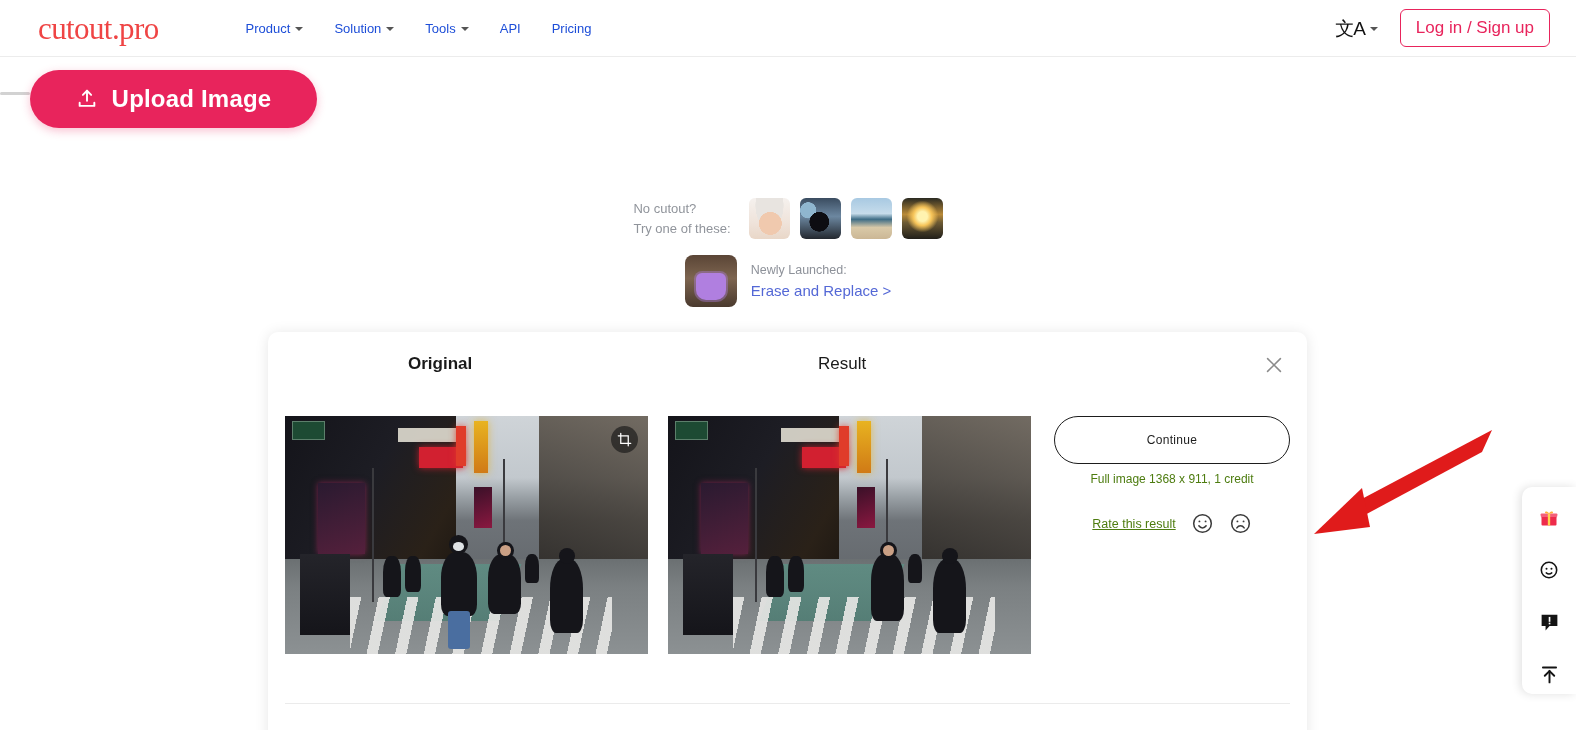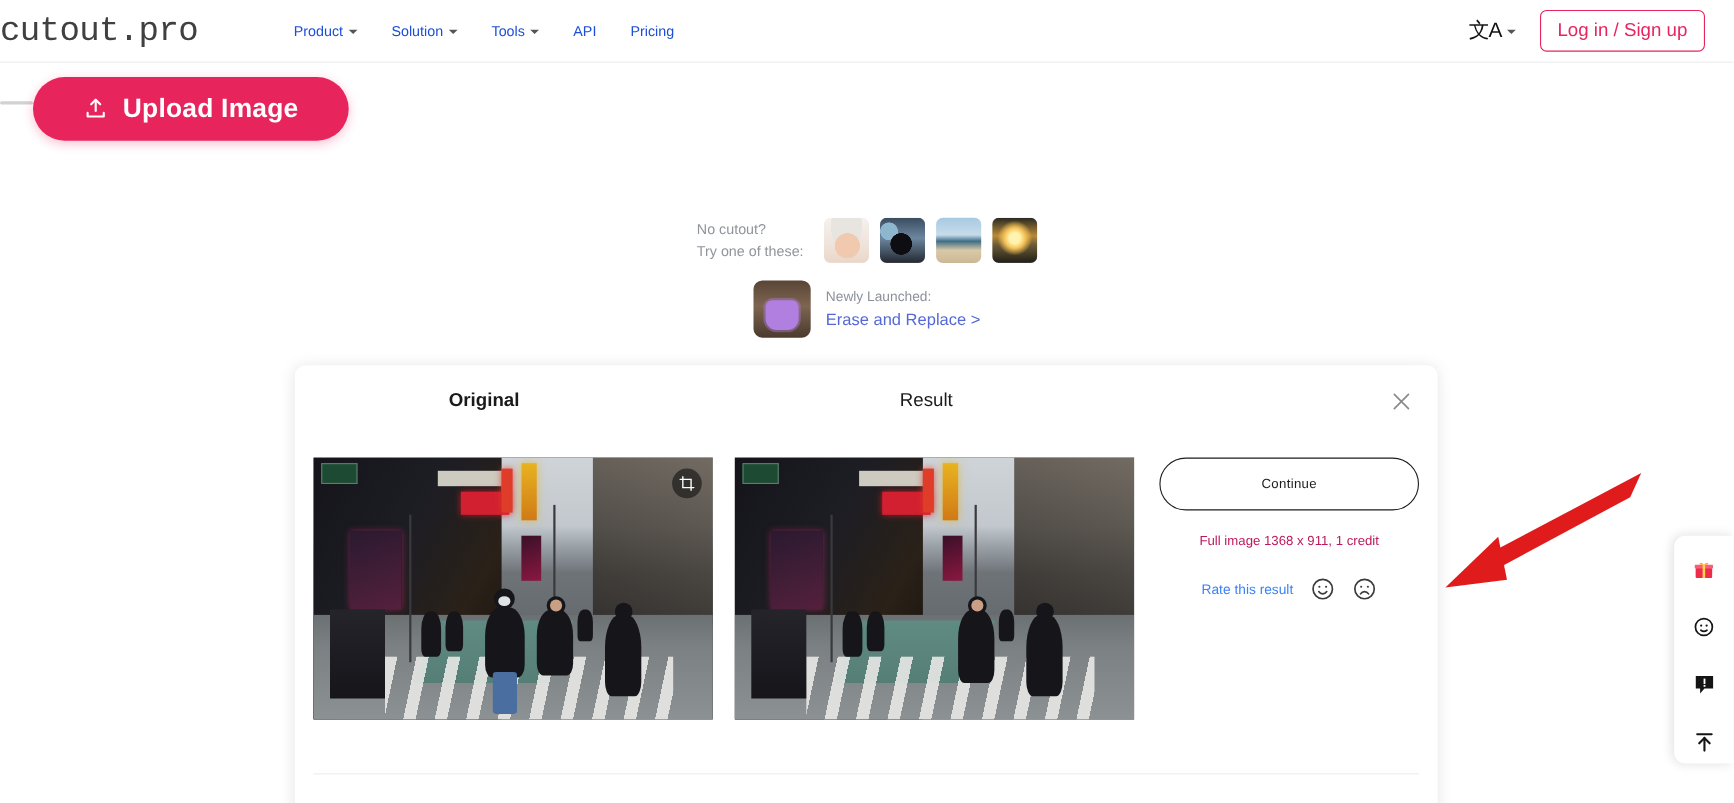--- a/index.html
+++ b/index.html
@@ -15,25 +15,26 @@
   
   .header {
     position: absolute; top: 0; left: 0;
     width: 1576px; height: 57px;
     background: #ffffff;
     border-bottom: 1px solid #ececec;
     display: flex; align-items: center;
     z-index: 40;
   }
   .logo {
+    margin-left: 38px;
     font-size: 31px;
     font-weight: 400;
     letter-spacing: -0.6px;
-    color: #404040;
-    font-family: Liberation Mono, monospace;
+    color: #ef4444;
+    font-family: Liberation Serif, serif;
     cursor: pointer;
     line-height: 1;
   }
   .nav { display: flex; align-items: center; margin-left: 87px; gap: 31px; }
   .nav-item {
     font-size: 13px; color: #1d4ed8;
     display: flex; align-items: center; gap: 5px;
     cursor: pointer; white-space: nowrap;
   }
   .caret-dn {
@@ -311,29 +312,29 @@
     display: flex; align-items: center; justify-content: center;
     cursor: pointer;
   }
   .tri-dn {
     width: 0; height: 0;
     border-left: 7px solid transparent;
     border-right: 7px solid transparent;
     border-top: 9px solid #e8245c;
   }
   .dl-note {
-    margin-top: 20px;
+    margin-top: 8px;
     text-align: center;
-    font-size: 12px; color: #be185d;
+    font-size: 12px; color: #4d7c0f;
   }
   .rate-row {
     margin-top: 26px;
     display: flex; align-items: center; justify-content: center; gap: 15px;
   }
-  .rate-lbl { font-size: 12.5px; color: #3b82f6; }
+  .rate-lbl { font-size: 12.5px; color: #4d7c0f; text-decoration: underline; }
   .face { width: 23px; height: 23px; cursor: pointer; }
 
   
   .card-div {
     position: absolute; left: 17px; bottom: 58px;
     width: 1005px; height: 1px; background: #ebebeb;
   }
 
   
   .annot-arrow {

